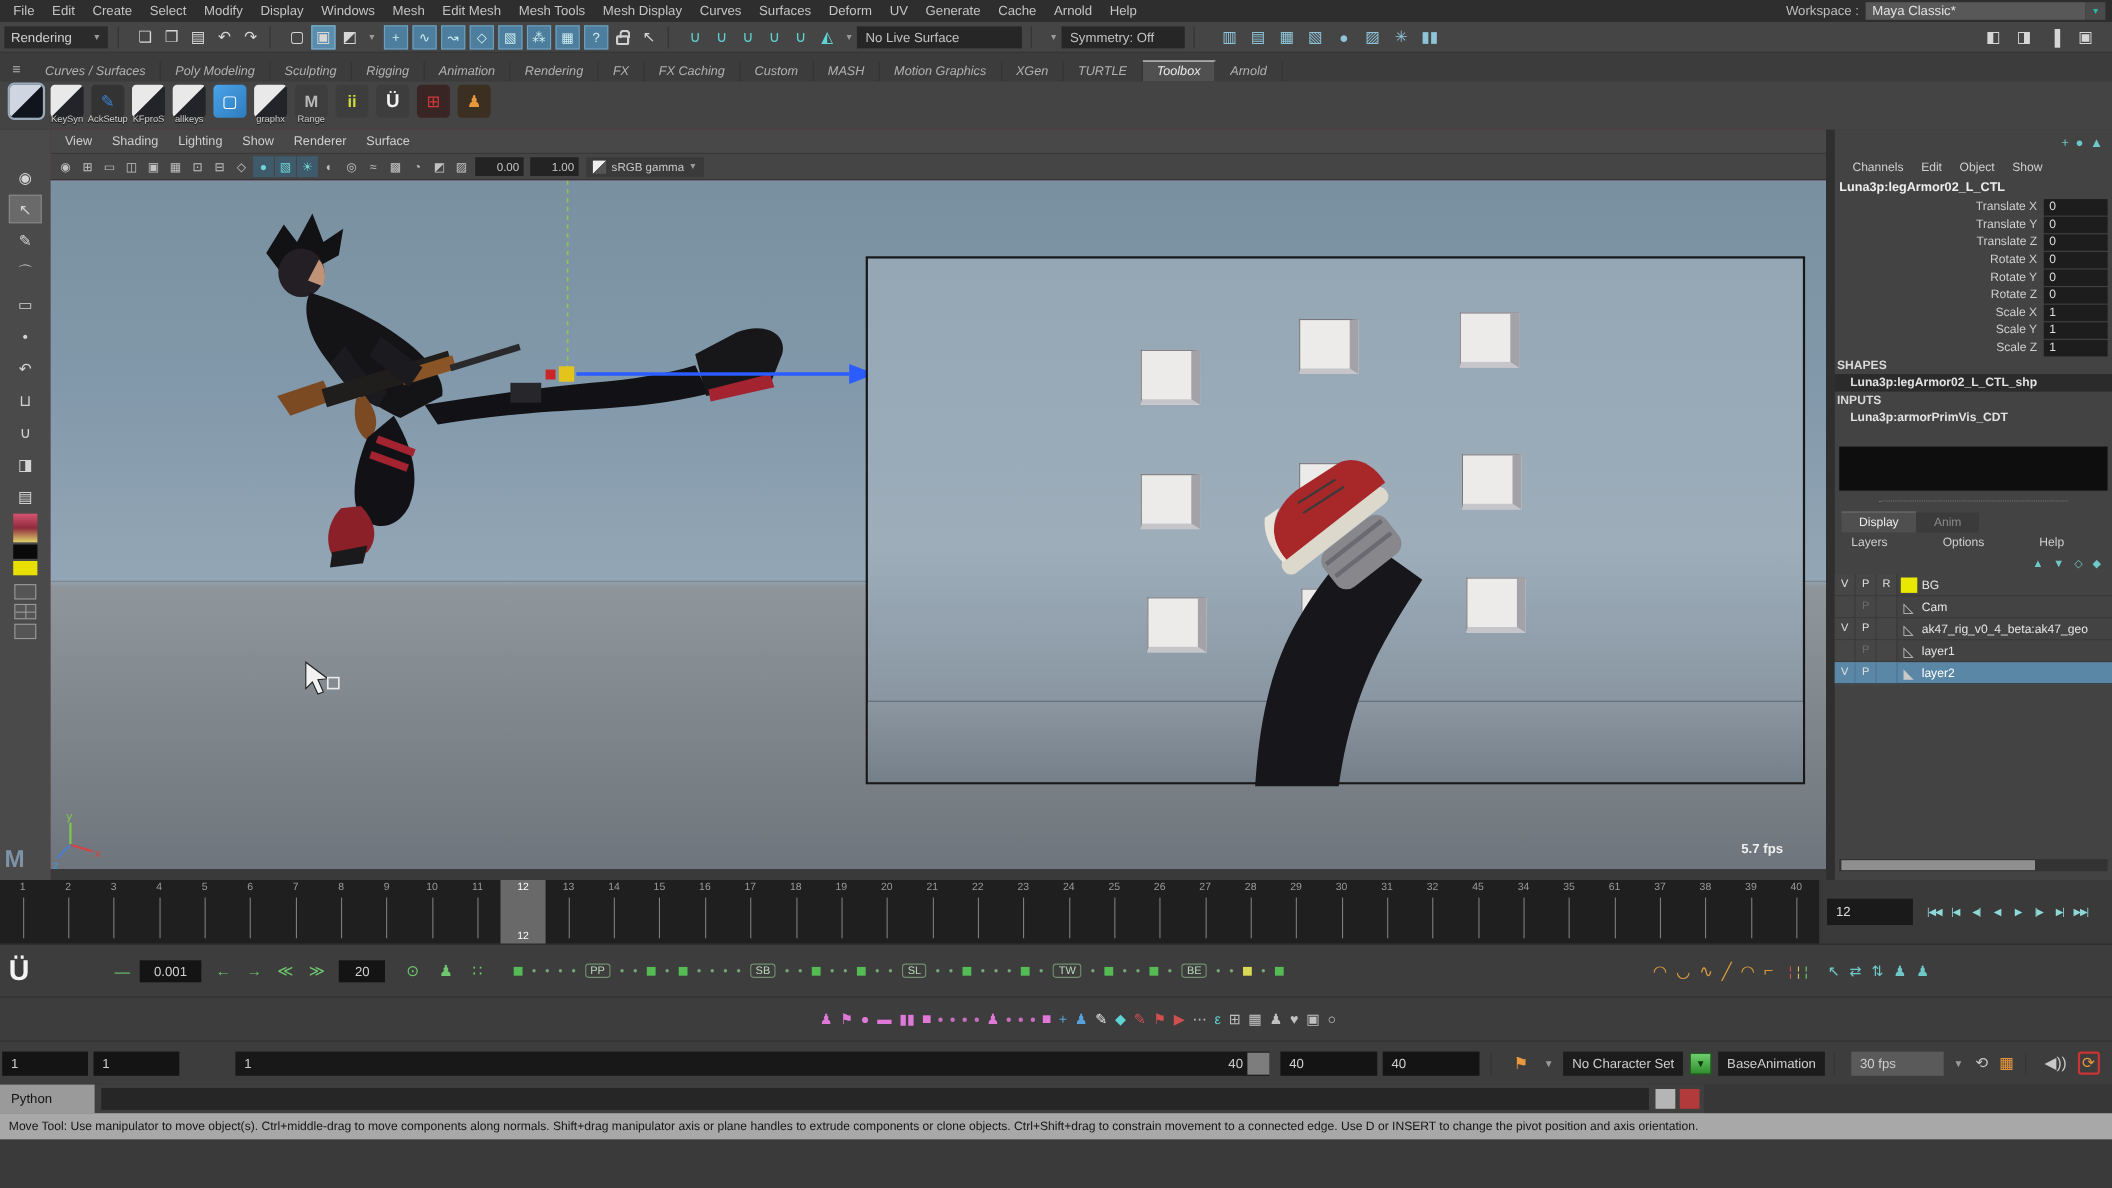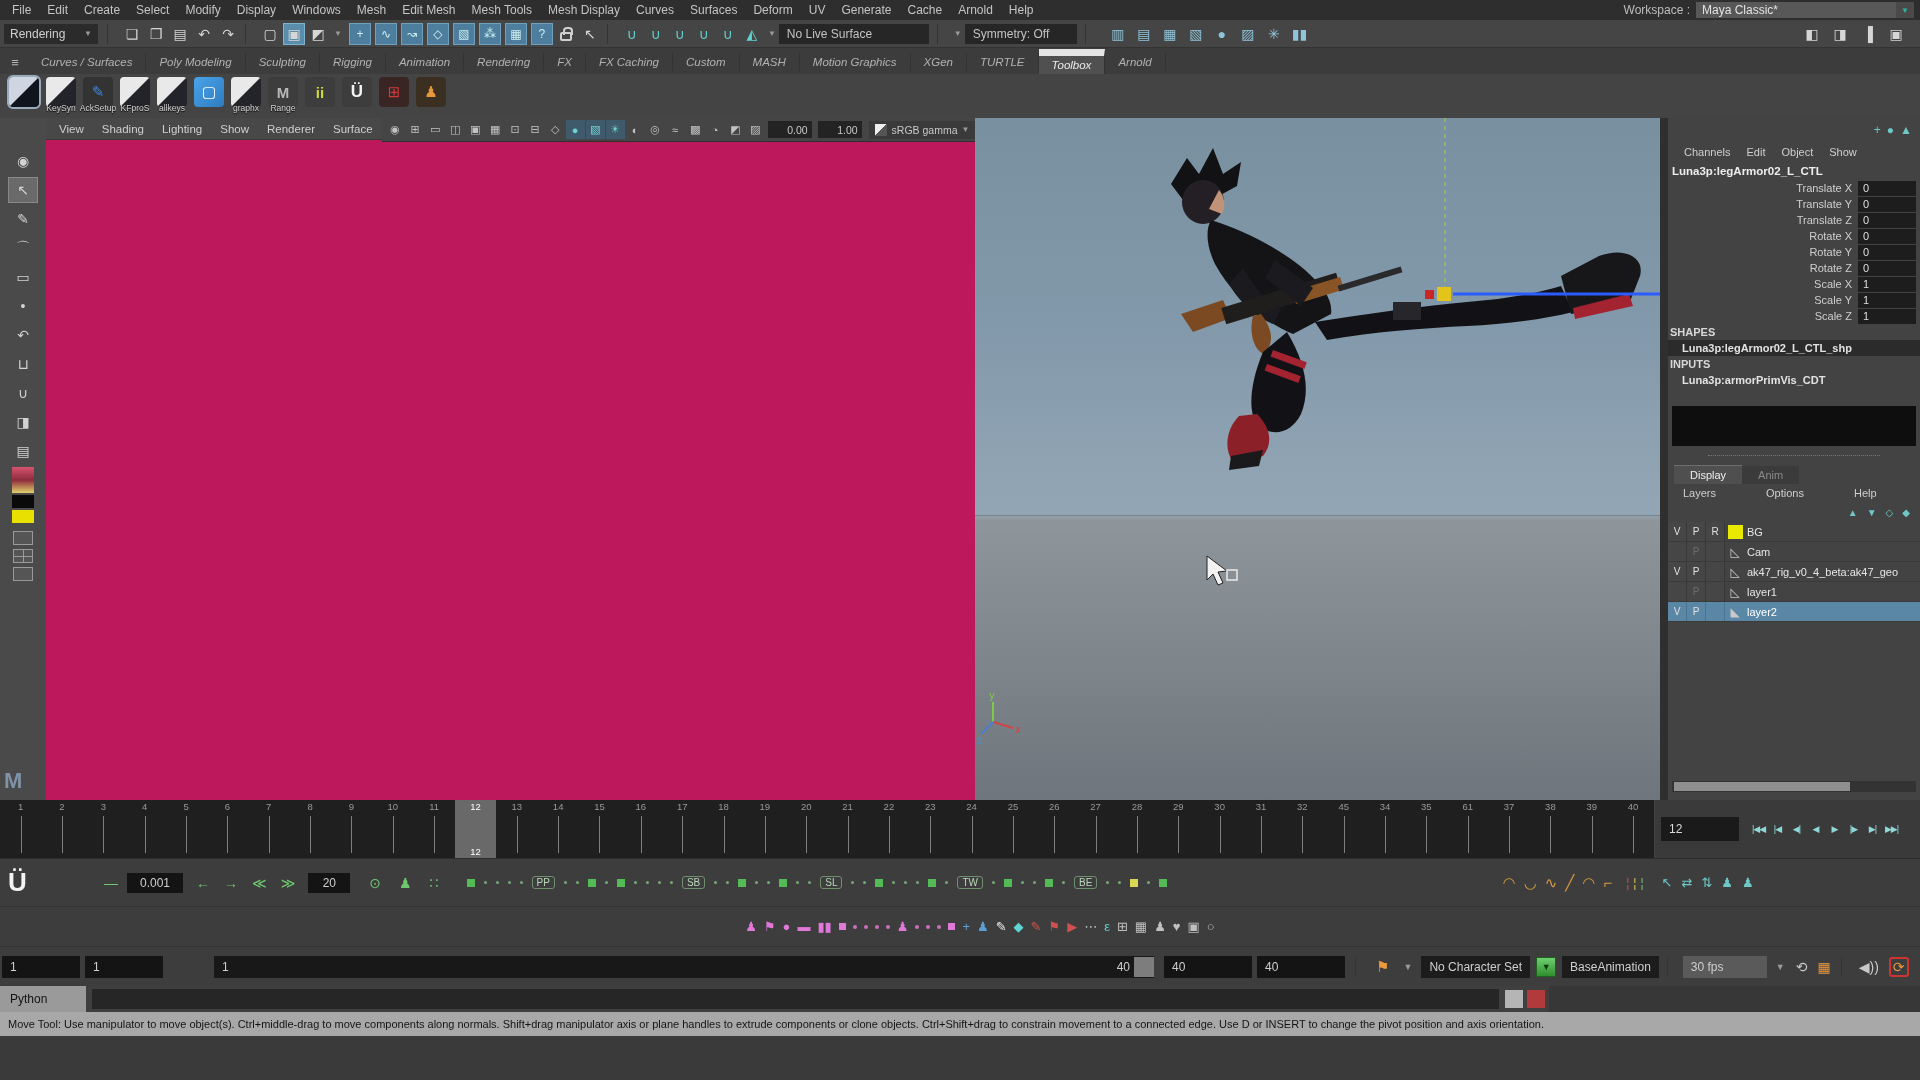--- a/index.html
+++ b/index.html
@@ -23,21 +23,21 @@
 .tb-ic.blue{background:#4e7e9e;border:1px solid #6fa0bd;color:#cdeef0;font-size:12px;}
 .tb-ic.teal{color:#5fd4d4;}
 .tb-ic.active{background:#5a8cab;border:1px solid #7fb2cf;}
 .tb-field{height:20px;background:#262626;color:#c3c3c3;display:flex;align-items:center;padding:0 8px;margin:0 3px;}
 .lock{width:12px;height:9px;border:2px solid #d0d0d0;border-radius:2px;position:relative;margin-top:5px;}
 .lock:before{content:"";position:absolute;left:1px;top:-7px;width:6px;height:6px;border:2px solid #d0d0d0;border-bottom:none;border-radius:4px 4px 0 0;}
 
 #shelftabs{left:0;top:48px;width:1920px;height:26px;background:#3c3c3c;display:flex;align-items:flex-end;padding-left:2px;}
 #shelftabs .hamb{width:26px;height:24px;color:#b5b5b5;display:flex;align-items:center;justify-content:center;font-size:13px;}
 .stab{padding:3px 13px;color:#b2b2b2;font-size:11.5px;border-right:1px solid #333;white-space:nowrap;}
-.stab.active{background:#505050;color:#eaeaea;border-top:7px solid #e5e5e5;}
+.stab.active{background:#505050;color:#eaeaea;border-top:1px solid #e5e5e5;}
 
 #shelf{left:0;top:74px;width:1920px;height:44px;background:#444;display:flex;align-items:flex-start;padding:3px 2px 0 6px;}
 .sh-item{width:36px;display:flex;flex-direction:column;align-items:center;margin-right:1px;}
 .sh-tile{width:30px;height:30px;border-radius:4px;display:flex;align-items:center;justify-content:center;font-size:15px;color:#ddd;background:#3d3d3d;}
 .sh-label{font-size:8.5px;color:#cfcfcf;margin-top:-4px;text-shadow:0 1px 1px #000;}
 .t-python{background:linear-gradient(135deg,#e9e9e9 49%,#23232a 51%);color:transparent;}
 .t-python-sel{background:linear-gradient(135deg,#cfd6e2 49%,#10141c 51%);outline:2px solid #9ab;color:transparent;}
 .t-hand{background:#333;color:#3b86d8;}
 .t-app-blue{background:linear-gradient(135deg,#4aa3e8,#2f7cc0);color:#fff;}
 .t-letter-m{color:#b8b8b8;font-weight:bold;}
@@ -51,21 +51,21 @@
 .lt-ic{width:30px;height:26px;display:flex;align-items:center;justify-content:center;color:#d3d3d3;font-size:14px;margin-bottom:3px;}
 .lt-ic.pressed{background:#6a6a6a;border:1px solid #888;}
 .lt-sw{width:22px;margin-bottom:2px;}
 .sw-red{height:26px;background:linear-gradient(180deg,#d6536f,#8e2b3c,#e0d26a);}
 .sw-black{height:13px;background:#0a0a0a;}
 .sw-yellow{height:13px;background:#e8e000;}
 .lt-layouts{margin-top:6px;display:flex;flex-direction:column;gap:4px;}
 .lay{width:20px;height:14px;border:1px solid #9a9a9a;background:#555;}
 .lay.q{background:linear-gradient(#9a9a9a,#9a9a9a) 50% 0/1px 100% no-repeat,linear-gradient(#9a9a9a,#9a9a9a) 0 50%/100% 1px no-repeat,#555;}
 #maya-logo{position:absolute;bottom:6px;left:4px;color:#7e93a6;font-weight:bold;font-size:22px;}
-#viewport{width:1614px;display:flex;flex-direction:row;background:#be185d;}
+#viewport{width:1614px;display:flex;flex-direction:column;background:#be185d;}
 #vp-menu{height:22px;display:flex;align-items:center;padding-left:4px;border-bottom:1px solid #383838;background:#484848;}
 #vp-menu .vm{padding:0 9px;color:#cfcfcf;font-size:11.5px;}
 #vp-toolbar{height:24px;display:flex;align-items:center;background:#454545;border-bottom:1px solid #2e2e2e;padding-left:4px;}
 .vtb-ic{width:19px;height:19px;display:flex;align-items:center;justify-content:center;color:#c2c2c2;font-size:11px;}
 .vtb-ic.active{color:#6fd3d6;background:#3f5a6a;}
 .vtb-field{width:44px;height:17px;background:#232323;color:#c8c8c8;font-size:10.5px;display:flex;align-items:center;justify-content:flex-end;padding:0 4px;margin:0 3px;}
 .vtb-dd{height:18px;background:#3a3a3a;display:flex;align-items:center;padding:0 6px;color:#c8c8c8;font-size:10.5px;margin-left:4px;}
 .vtb-dd .swg{width:12px;height:12px;background:linear-gradient(135deg,#eee 50%,#555 50%);margin-right:5px;}
 #scene{flex:1;position:relative;overflow:hidden;background:linear-gradient(180deg,#78909f 0%,#8299ab 30%,#93a6b5 58%,#8f969b 59%,#848b91 72%,#6e757c 100%);}
 #scene .horizon{position:absolute;left:0;top:58.2%;width:100%;height:1px;background:#5d666d;opacity:.5;}

